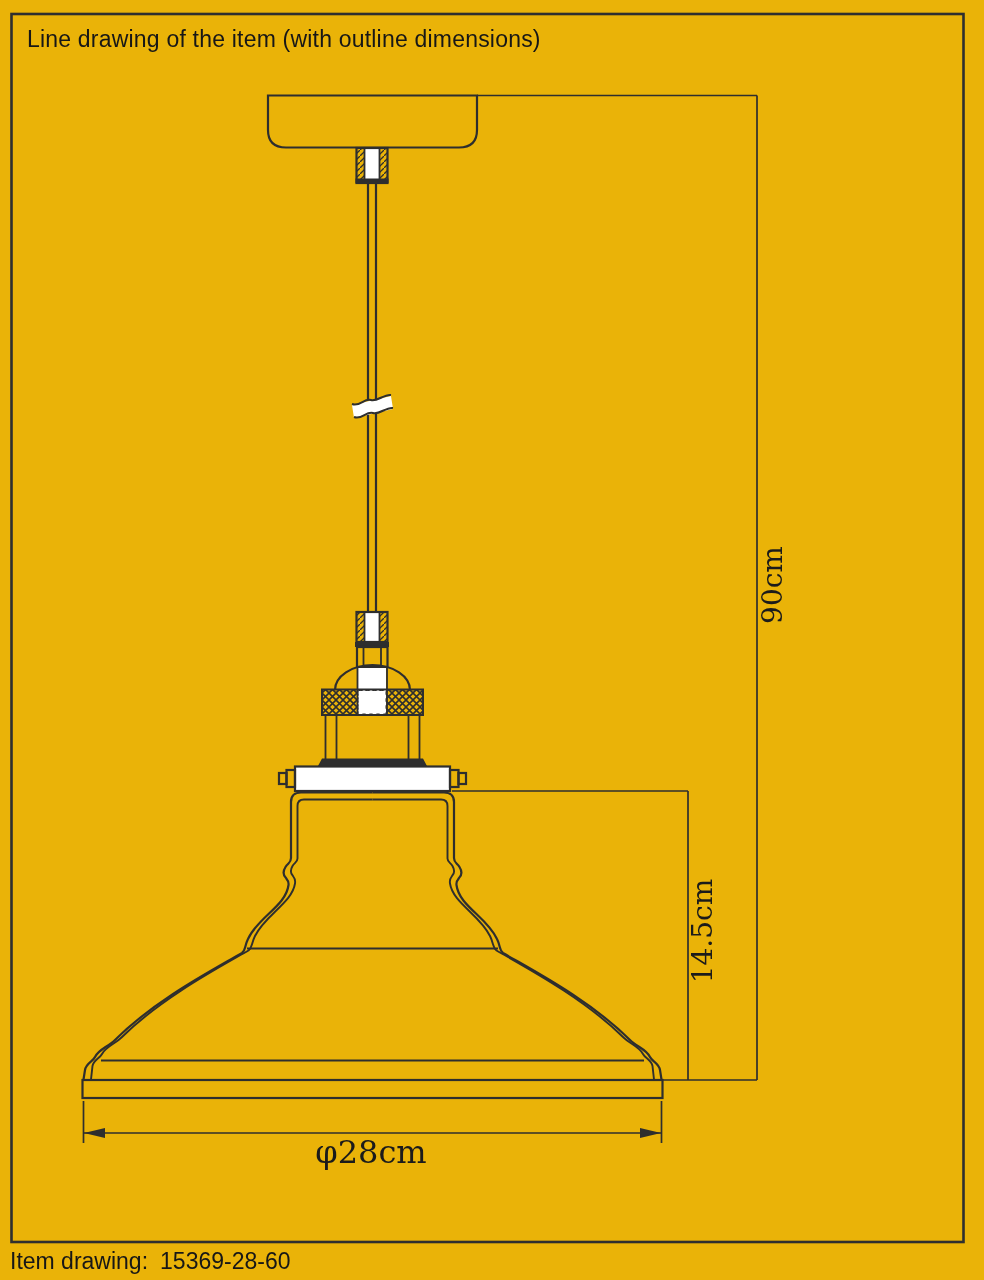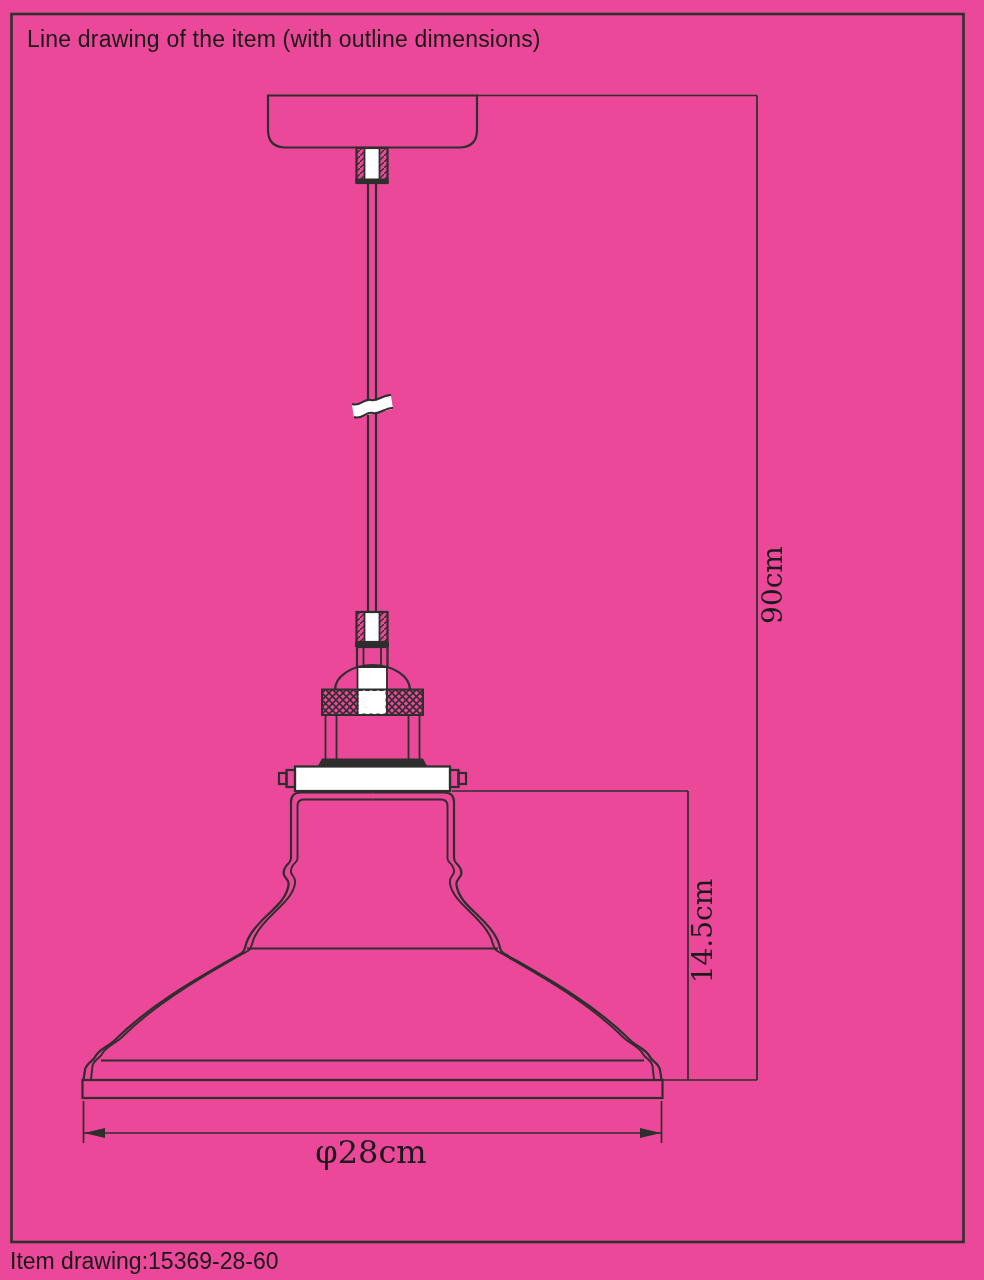--- a/index.html
+++ b/index.html
@@ -1,33 +1,33 @@
 <!DOCTYPE html>
 <html><head>
 <meta charset="utf-8">
 <style>
   html,body{margin:0;padding:0;background:#ffffff;}
   .page{
     position:relative;
     width:984px;height:1280px;
-    background:#ec4899;
+    background:#eab308;
     font-family:"Liberation Sans",sans-serif;
     overflow:hidden;
   }
   .title{
     position:absolute;left:27px;top:26px;
     font-size:23px;line-height:1.2;color:#171717;
     letter-spacing:.2px;
   }
   .drawing-svg{position:absolute;left:0;top:0;}
   .footer{
     position:absolute;left:10px;top:1248px;
     font-size:23px;color:#171717;
   }
-  .footer .val{}
+  .footer .val{margin-left:12px;}
   svg text{
     font-family:"DejaVu Serif","Liberation Serif",serif;
     fill:#1b1b1b;
   }
 </style>
 </head>
 <body>
 
 <div class="page">
 

